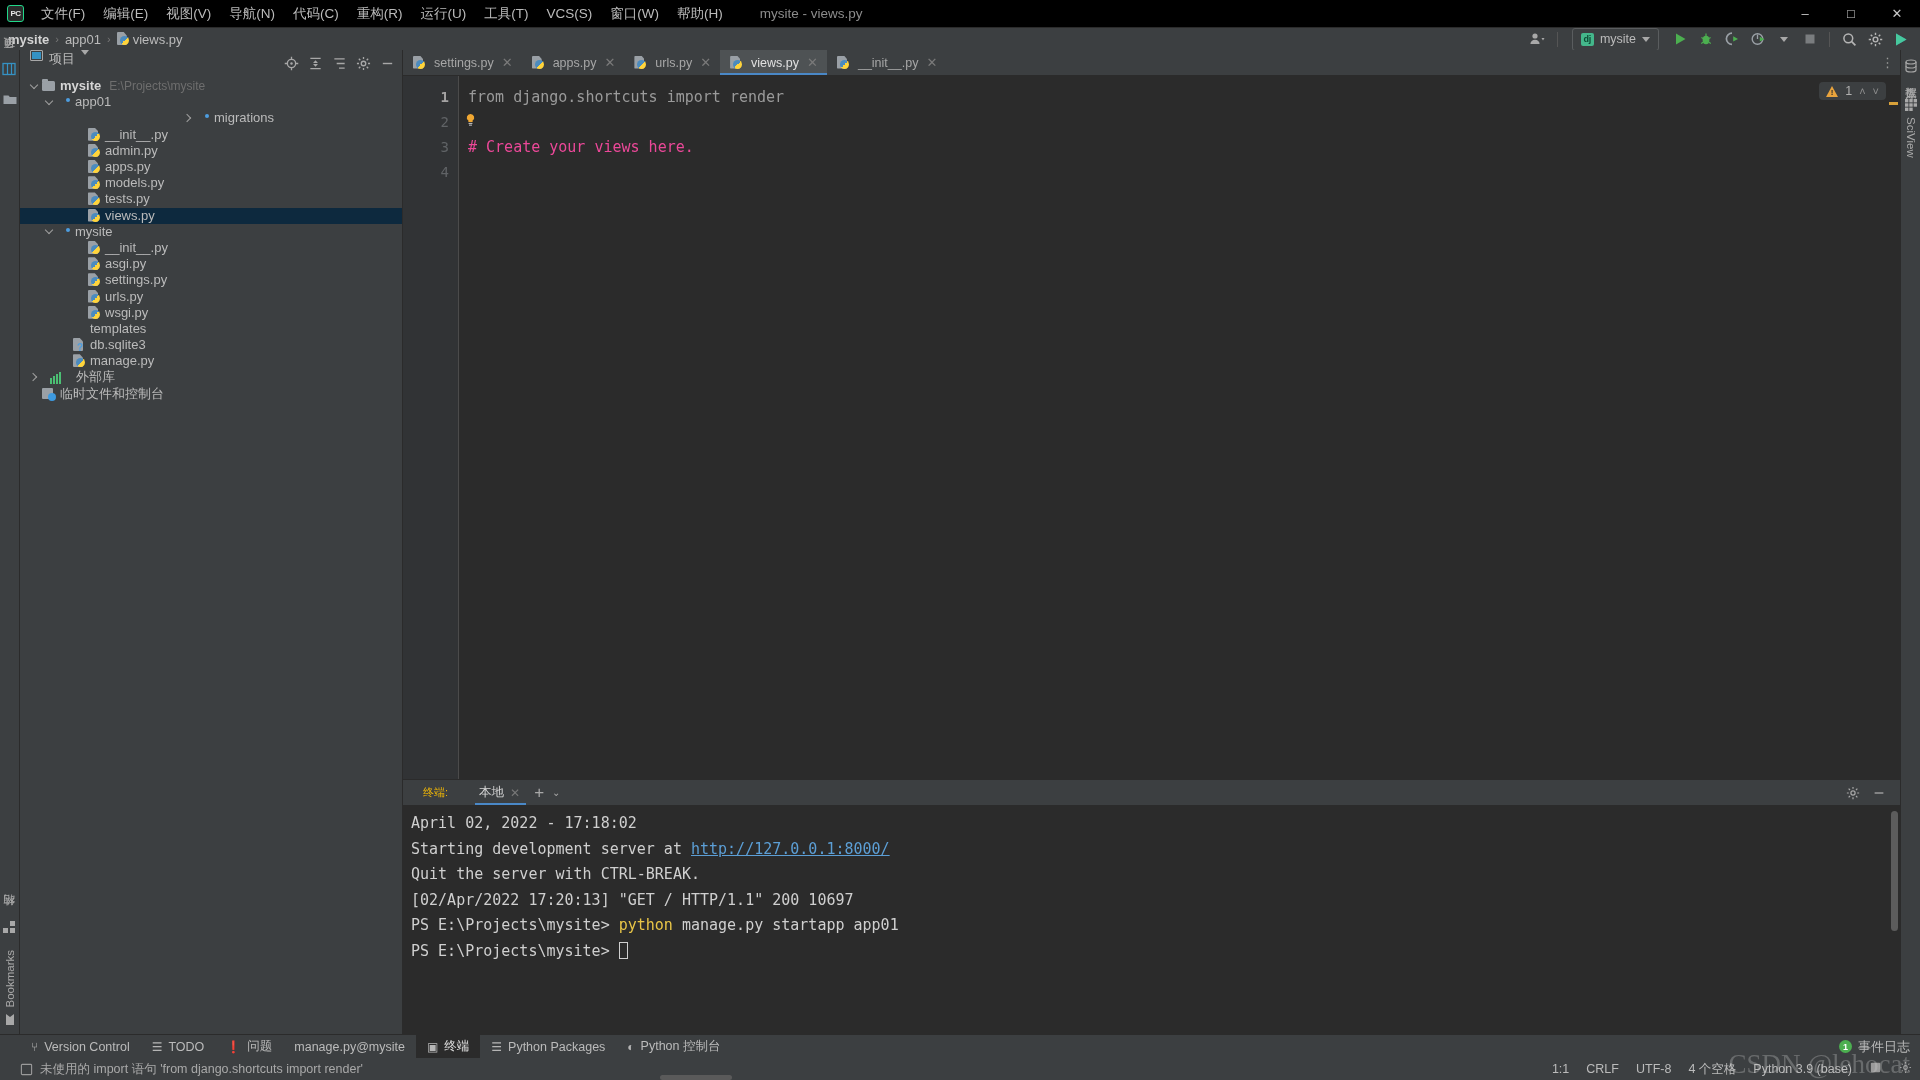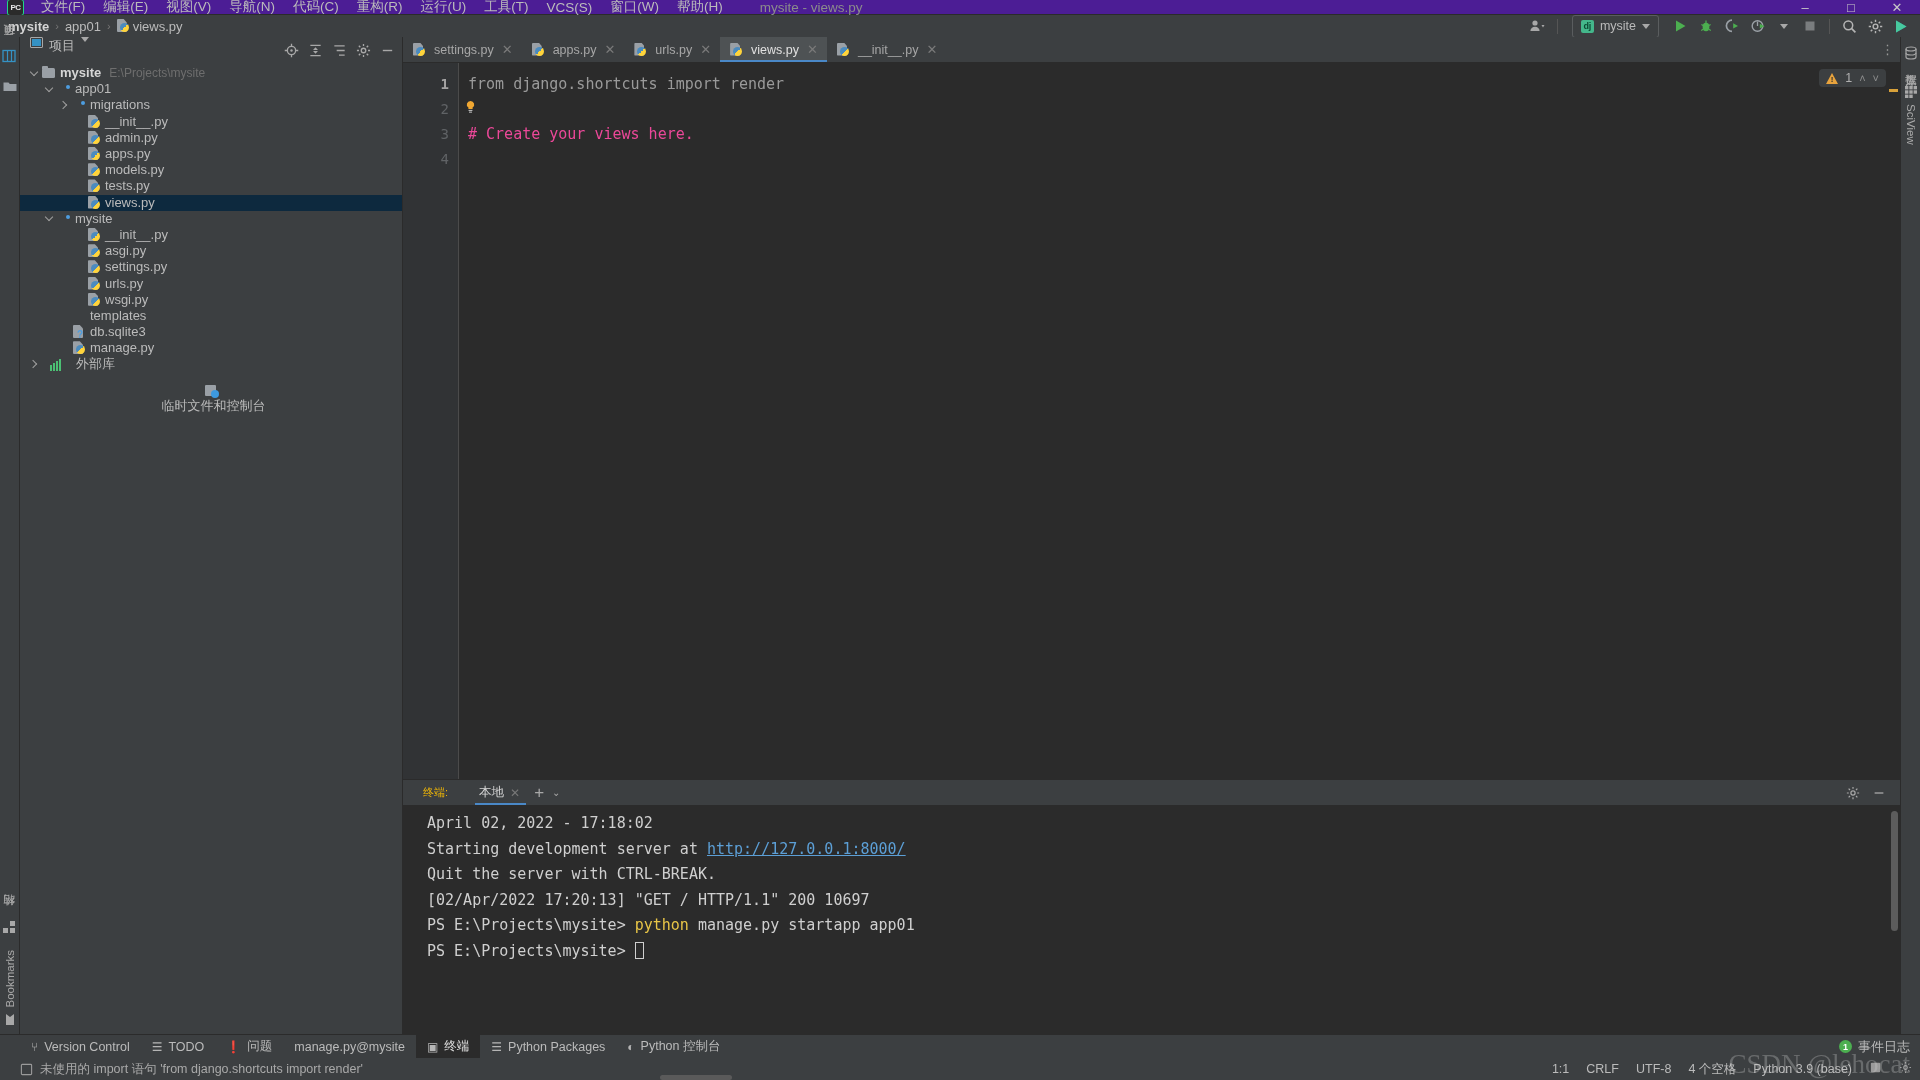--- a/index.html
+++ b/index.html
@@ -8,21 +8,21 @@
     background: #3c3f41;
     font-family: "Liberation Sans", sans-serif;
     font-size: 13px;
     color: #bbbbbb;
     overflow: hidden;
   }
   .app { position: relative; width: 1920px; height: 1080px; display: flex; flex-direction: column; }
 
   
   .titlebar {
-    height: 15px; background: #4c1d95; display: flex; align-items: center;
+    height: 28px; background: #000000; display: flex; align-items: center;
     border-bottom: 1px solid #2b2b2b; flex: none;
   }
   .pc-logo {
     width: 17px; height: 17px; margin: 0 8px 0 7px; flex: none;
     border: 1.6px solid #21d789; border-radius: 3px;
     display: flex; align-items: center; justify-content: center;
     font-size: 8px; font-weight: bold; color: #e8e8e8; letter-spacing: -0.5px;
     background: #2b2b2b;
   }
   .menubar { display: flex; align-items: center; gap: 0px; }
@@ -238,21 +238,21 @@
   .term-tab {
     display: flex; align-items: center; gap: 6px; font-size: 12.5px; color: #d6d6d6;
     padding: 3px 6px 3px 4px; position: relative;
   }
   .term-tab::after{content:"";position:absolute;left:0;right:0;bottom:-1px;height:2px;background:#4a88c7;}
   .term-tab .x { color: #777; font-size: 12px; }
   .th-plus { font-size: 17px; color: #a8a8a8; padding: 0 8px; line-height: 1; }
   .th-caret { color: #a8a8a8; font-size: 10px; padding-right: 6px;}
   .term-head-right { margin-left: auto; display:flex; align-items:center; gap:4px; padding-right:10px;}
   .term-body {
-    flex: 1; padding: 6px 0 0 24px; font-family: "DejaVu Sans Mono", monospace;
+    flex: 1; padding: 6px 0 0 8px; font-family: "DejaVu Sans Mono", monospace;
     font-size: 15px; line-height: 25.5px; color: #cfcfcf; overflow: hidden; position:relative;
   }
   .term-body a { color: #5c9fd6; text-decoration: underline; }
   .term-body .yellow { color: #e8c547; }
   .cursor-blk { display:inline-block; width:9px; height:17px; border:1px solid #cfcfcf; vertical-align:-3px; }
   .term-scroll {
     position:absolute; right:2px; top:6px; width:7px; height:120px; background:#5c5c5c; border-radius:4px;
   }
 
   
@@ -466,21 +466,21 @@
             <span class="lbl bold">mysite</span>
             <span class="sub">E:\Projects\mysite</span>
           </div>
           <div class="trow" style="padding-left: 24px;">
             <span class="arrow open"></span>
             <span class="ico folder-src">
               <i class="dot"></i>
             </span>
             <span class="lbl">app01</span>
           </div>
-          <div class="trow" style="padding-left: 39px;">
+          <div class="trow" style="padding-left: 39px; justify-content: center;">
             <span class="arrow closed"></span>
             <span class="ico folder-src">
               <i class="dot"></i>
             </span>
             <span class="lbl">migrations</span>
           </div>
           <div class="trow" style="padding-left: 54px;">
             <span class="arrow none"></span>
             <span class="ico pyfile"></span>
             <span class="lbl">__init__.py</span>
@@ -560,21 +560,21 @@
           <div class="trow" style="padding-left: 9px; gap: 8px;">
             <span class="arrow closed"></span>
             <span class="ico lib">
               <i style="height: 6px;"></i>
               <i style="height: 8px;"></i>
               <i style="height: 10px;"></i>
               <i style="height: 12px;"></i>
             </span>
             <span class="lbl">外部库</span>
           </div>
-          <div class="trow" style="padding-left: 9px; flex-direction: column;">
+          <div class="trow" style="padding-left: 9px;">
             <span class="arrow none"></span>
             <span class="ico scratch"></span>
             <span class="lbl">临时文件和控制台</span>
           </div>
         </div>
     </div>
 
     <div class="editor-area">
       <div class="tabbar" id="tabbar">
         <div class="tab">

